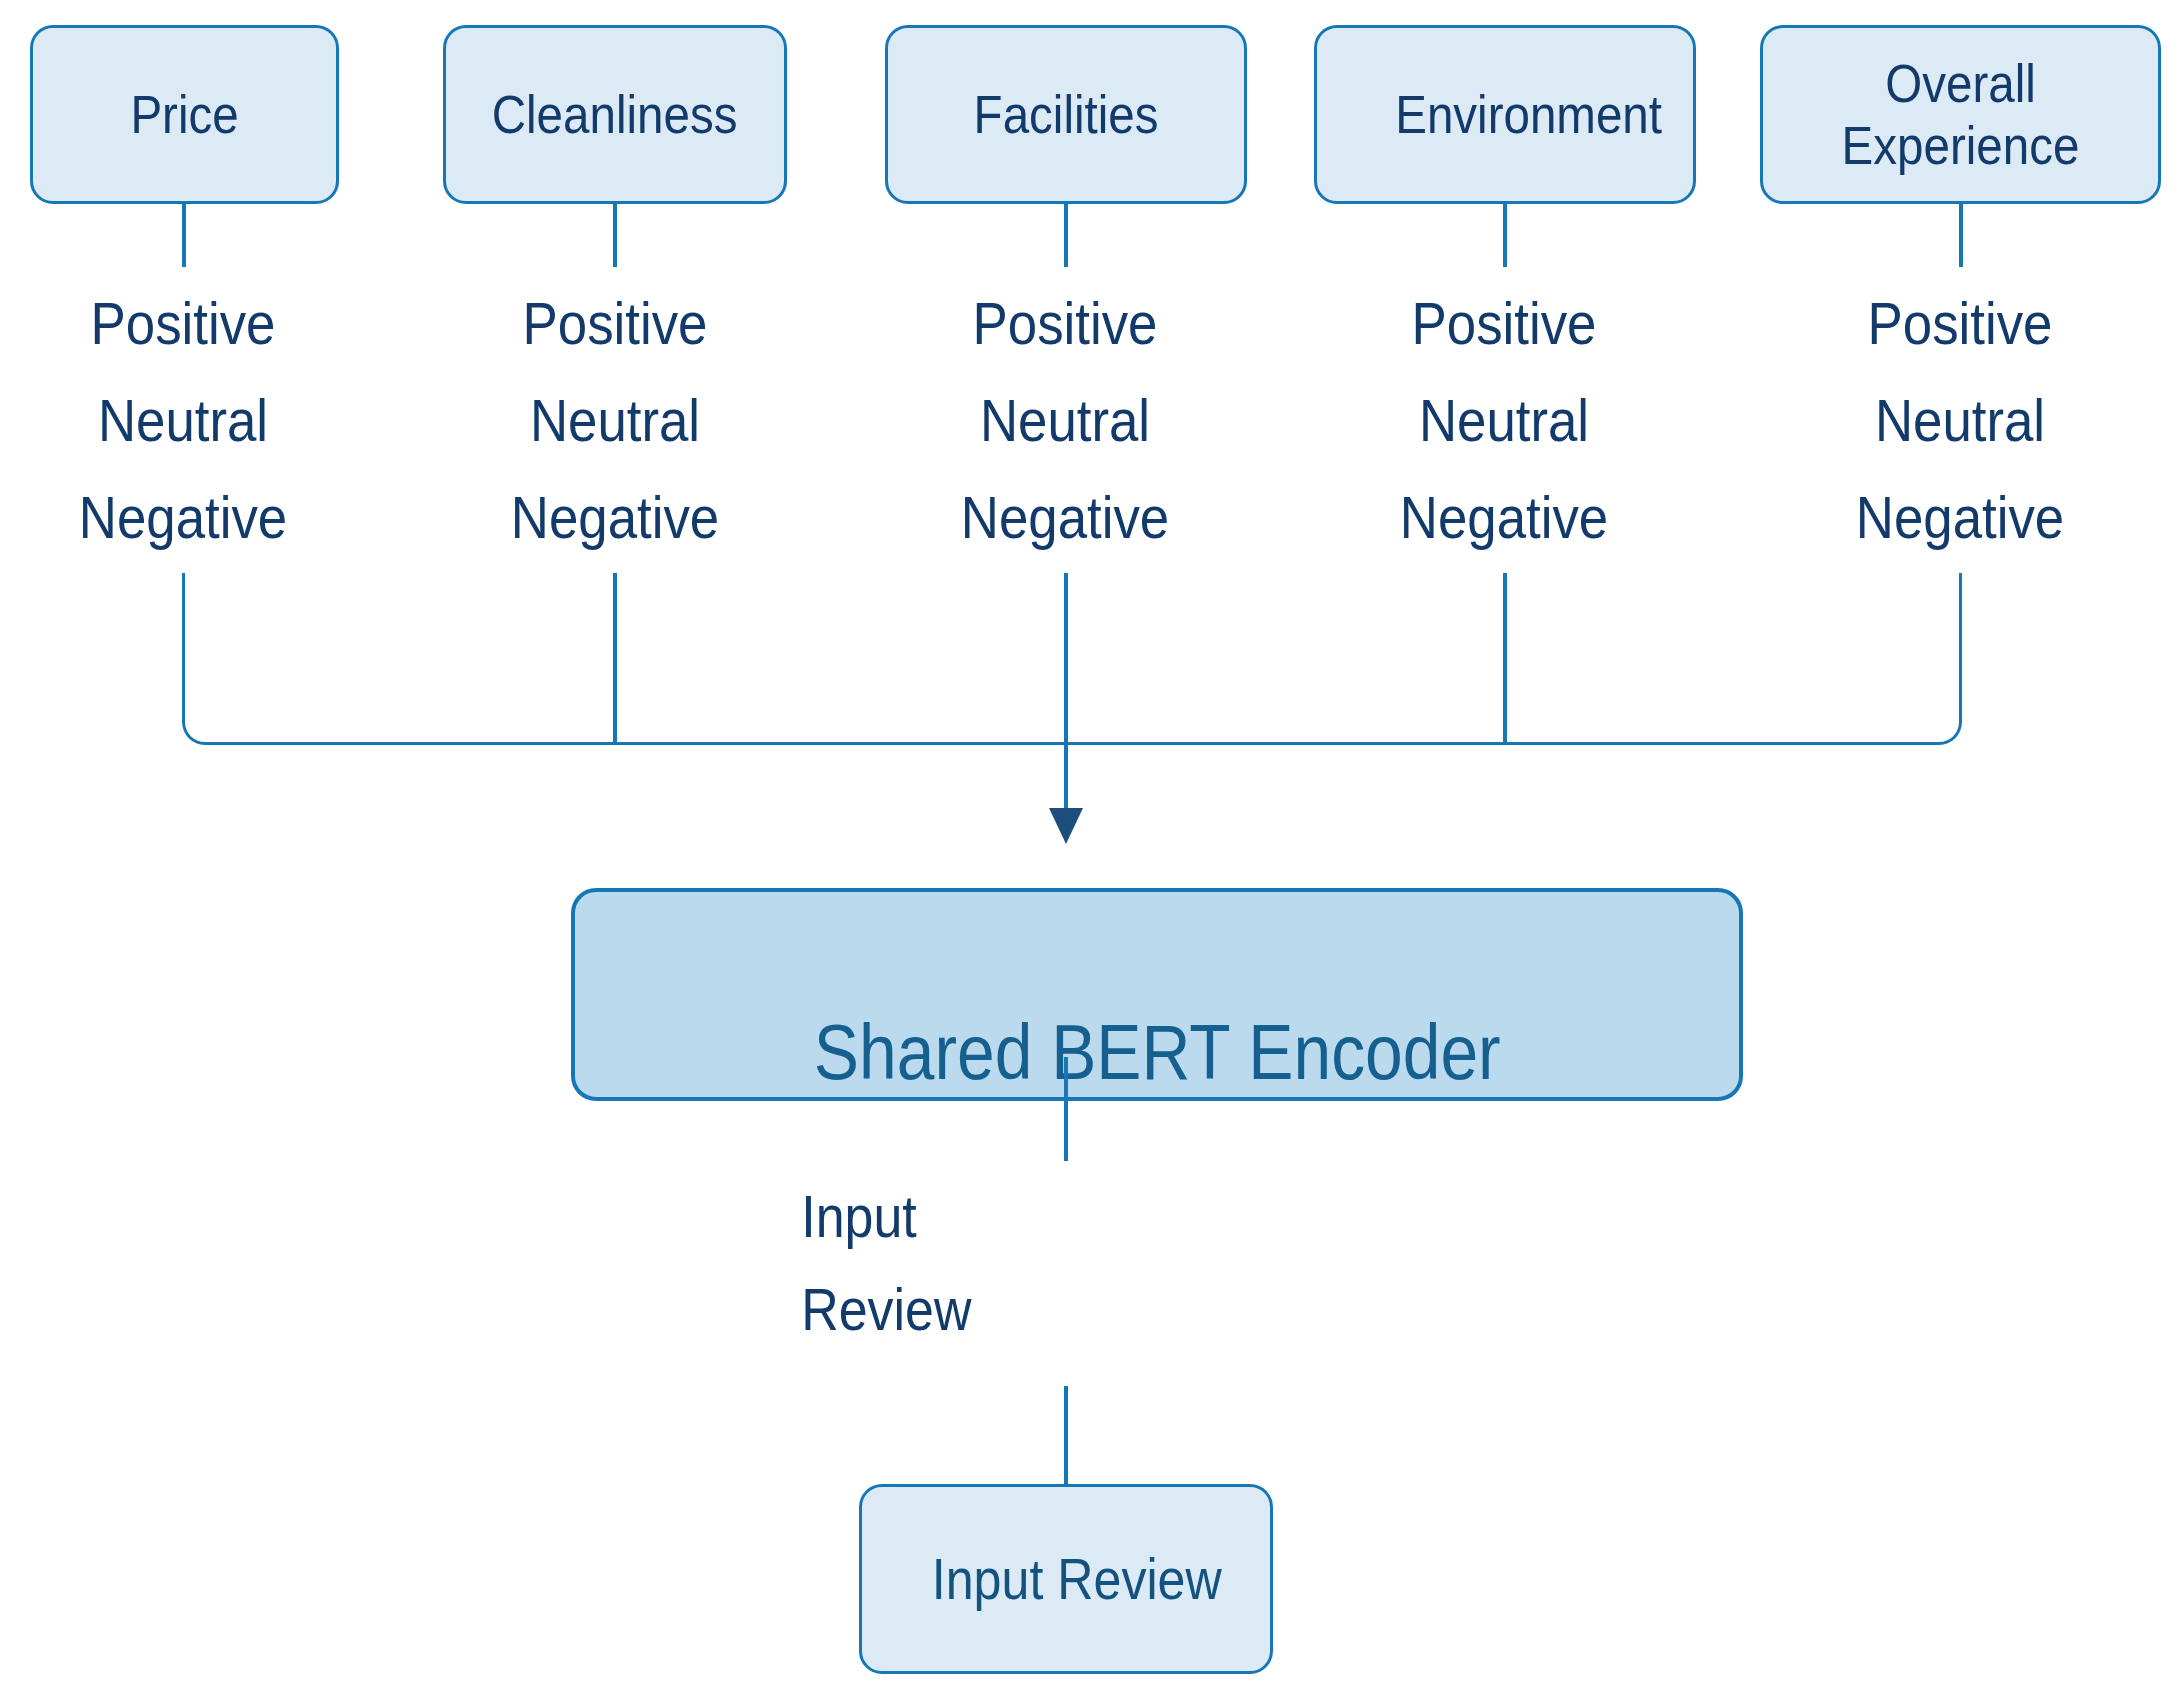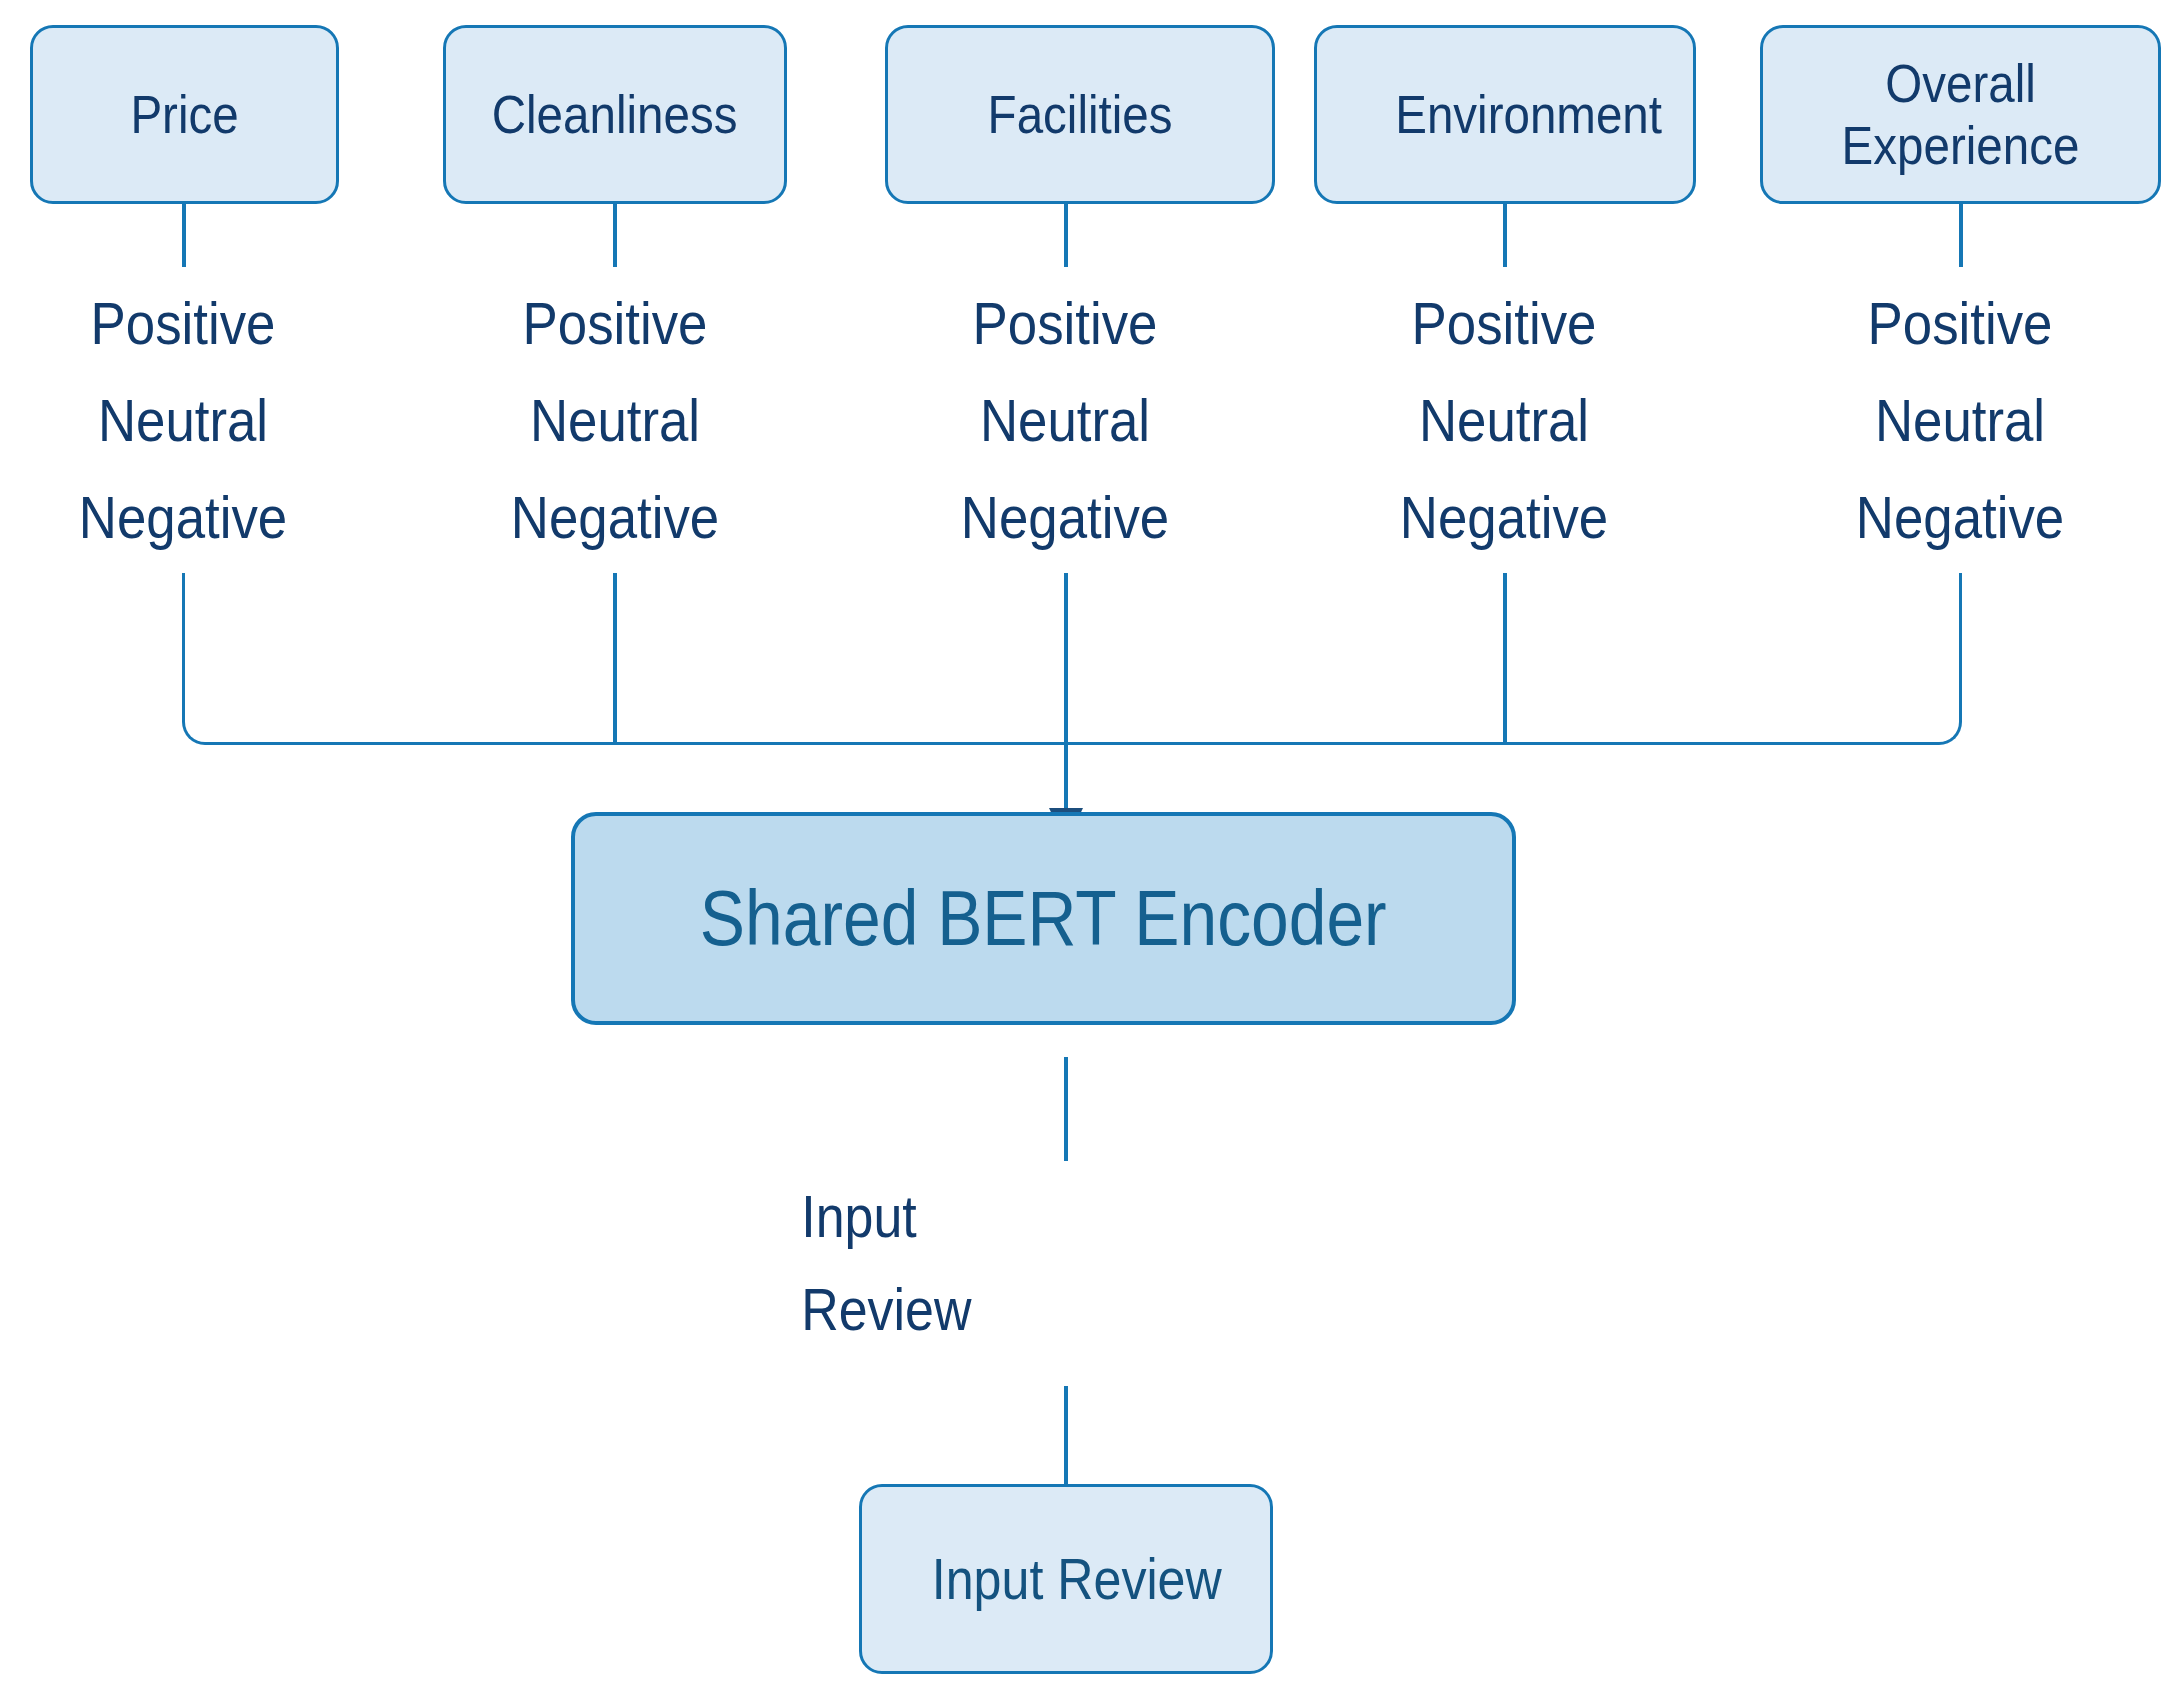--- a/index.html
+++ b/index.html
@@ -88,28 +88,28 @@
     top: 808px;
     width: 0; height: 0;
     border-left: 17px solid transparent;
     border-right: 17px solid transparent;
     border-top: 36px solid var(--arrow-head);
   }
 
   .encoder {
     position: absolute;
     left: 571px;
-    top: 812px;
-    width: 945px;
+    top: 888px;
+    width: 1172px;
     height: 213px;
     background: var(--encoder-fill);
     border: 4.5px solid var(--line-blue);
     border-radius: 25px;
     display: flex;
-    align-items: center;
+    align-items: flex-end;
     justify-content: center;
     color: var(--encoder-text);
     font-size: 77px;
   }
 
   .mid-label {
     position: absolute;
     left: 769px;
     top: 1171px;
     width: 537px;
@@ -144,21 +144,21 @@
 <body>
 
 <div class="diagram">
 
   <div class="node" style="left:443px;  width:344px;">
     <span class="cond">Cleanliness</span>
   </div>
   <div class="node" style="left:29.6px;   width:309px;">
     <span class="cond">Price</span>
   </div>
-  <div class="node" style="left:885px;  width:390px;">
+  <div class="node" style="left:885px;  width:362px;">
     <span class="cond">Facilities</span>
   </div>
   <div class="node" style="left:1314px; width:382px;padding-left:48px;">
     <span class="cond">Environment</span>
   </div>
   <div class="node" style="left:1760px; width:401px; padding:18px 16px;">
     <span class="cond">Overall Experience</span>
   </div>
 
   <div class="vline" style="left:182px;  top:204px; height:63px;"></div>

